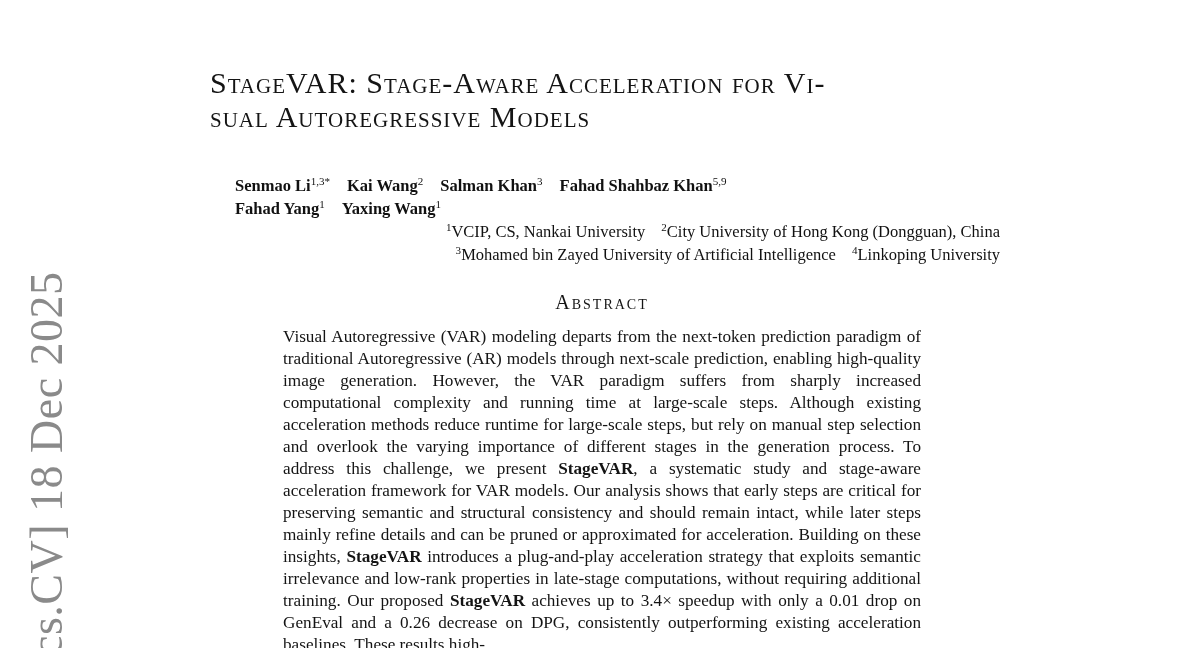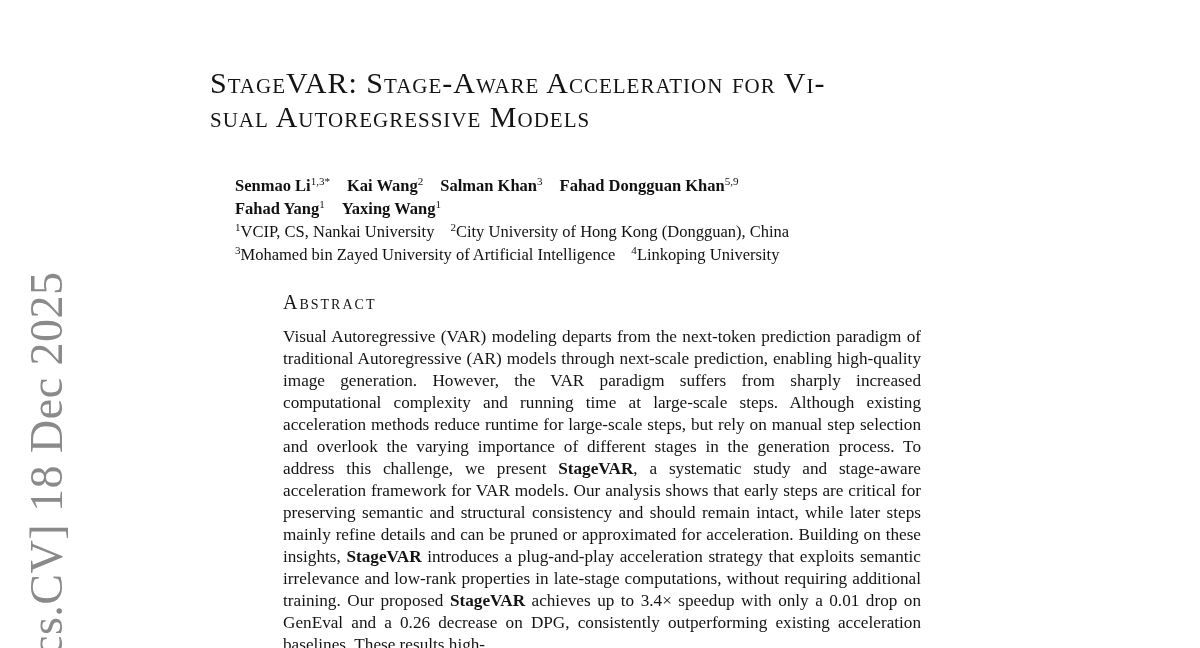--- a/index.html
+++ b/index.html
@@ -59,35 +59,37 @@
     display: flex;
     gap: 17px;
     font-weight: bold;
     white-space: nowrap;
   }
   .affil-line {
     display: flex;
     gap: 16px;
     font-weight: normal;
     white-space: nowrap;
+    justify-content: flex-end;
   }
   sup {
     font-size: 67%;
     line-height: 0;
     vertical-align: super;
   }
   .author-entry sup {
     font-weight: normal;
   }
   .abstract {
     margin-top: 24px;
     margin-left: 73px;
     width: 638px;
   }
   .abstract-heading {
+    text-align: center;
     font-variant: small-caps;
     font-size: 20px;
     letter-spacing: 2px;
     line-height: 24px;
     margin-bottom: 12px;
     color: #141414;
   }
   .abstract-body {
     text-align: justify;
     font-size: 17.2px;
@@ -111,21 +113,21 @@
       <div class="title-line">StageVAR: Stage-Aware Acceleration for Vi-</div>
       <div class="title-line">sual Autoregressive Models</div>
     </div>
 
     <div class="authors-block">
 
       <div class="author-line">
         <span class="author-entry"><span>Senmao Li</span><sup>1,3*</sup></span>
         <span class="author-entry"><span>Kai Wang</span><sup>2</sup></span>
         <span class="author-entry"><span>Salman Khan</span><sup>3</sup></span>
-        <span class="author-entry"><span>Fahad Dongguan Khan</span><sup>5,9</sup></span>
+        <span class="author-entry"><span>Fahad Shahbaz Khan</span><sup>5,9</sup></span>
       </div>
 
       <div class="author-line">
         <span class="author-entry"><span>Fahad Yang</span><sup>1</sup></span>
         <span class="author-entry"><span>Yaxing Wang</span><sup>1</sup></span>
       </div>
 
       <div class="affil-line">
         <span class="affil-entry"><sup>1</sup><span>VCIP, CS, Nankai University</span></span>
         <span class="affil-entry"><sup>2</sup><span>City University of Hong Kong (Dongguan), China</span></span>

